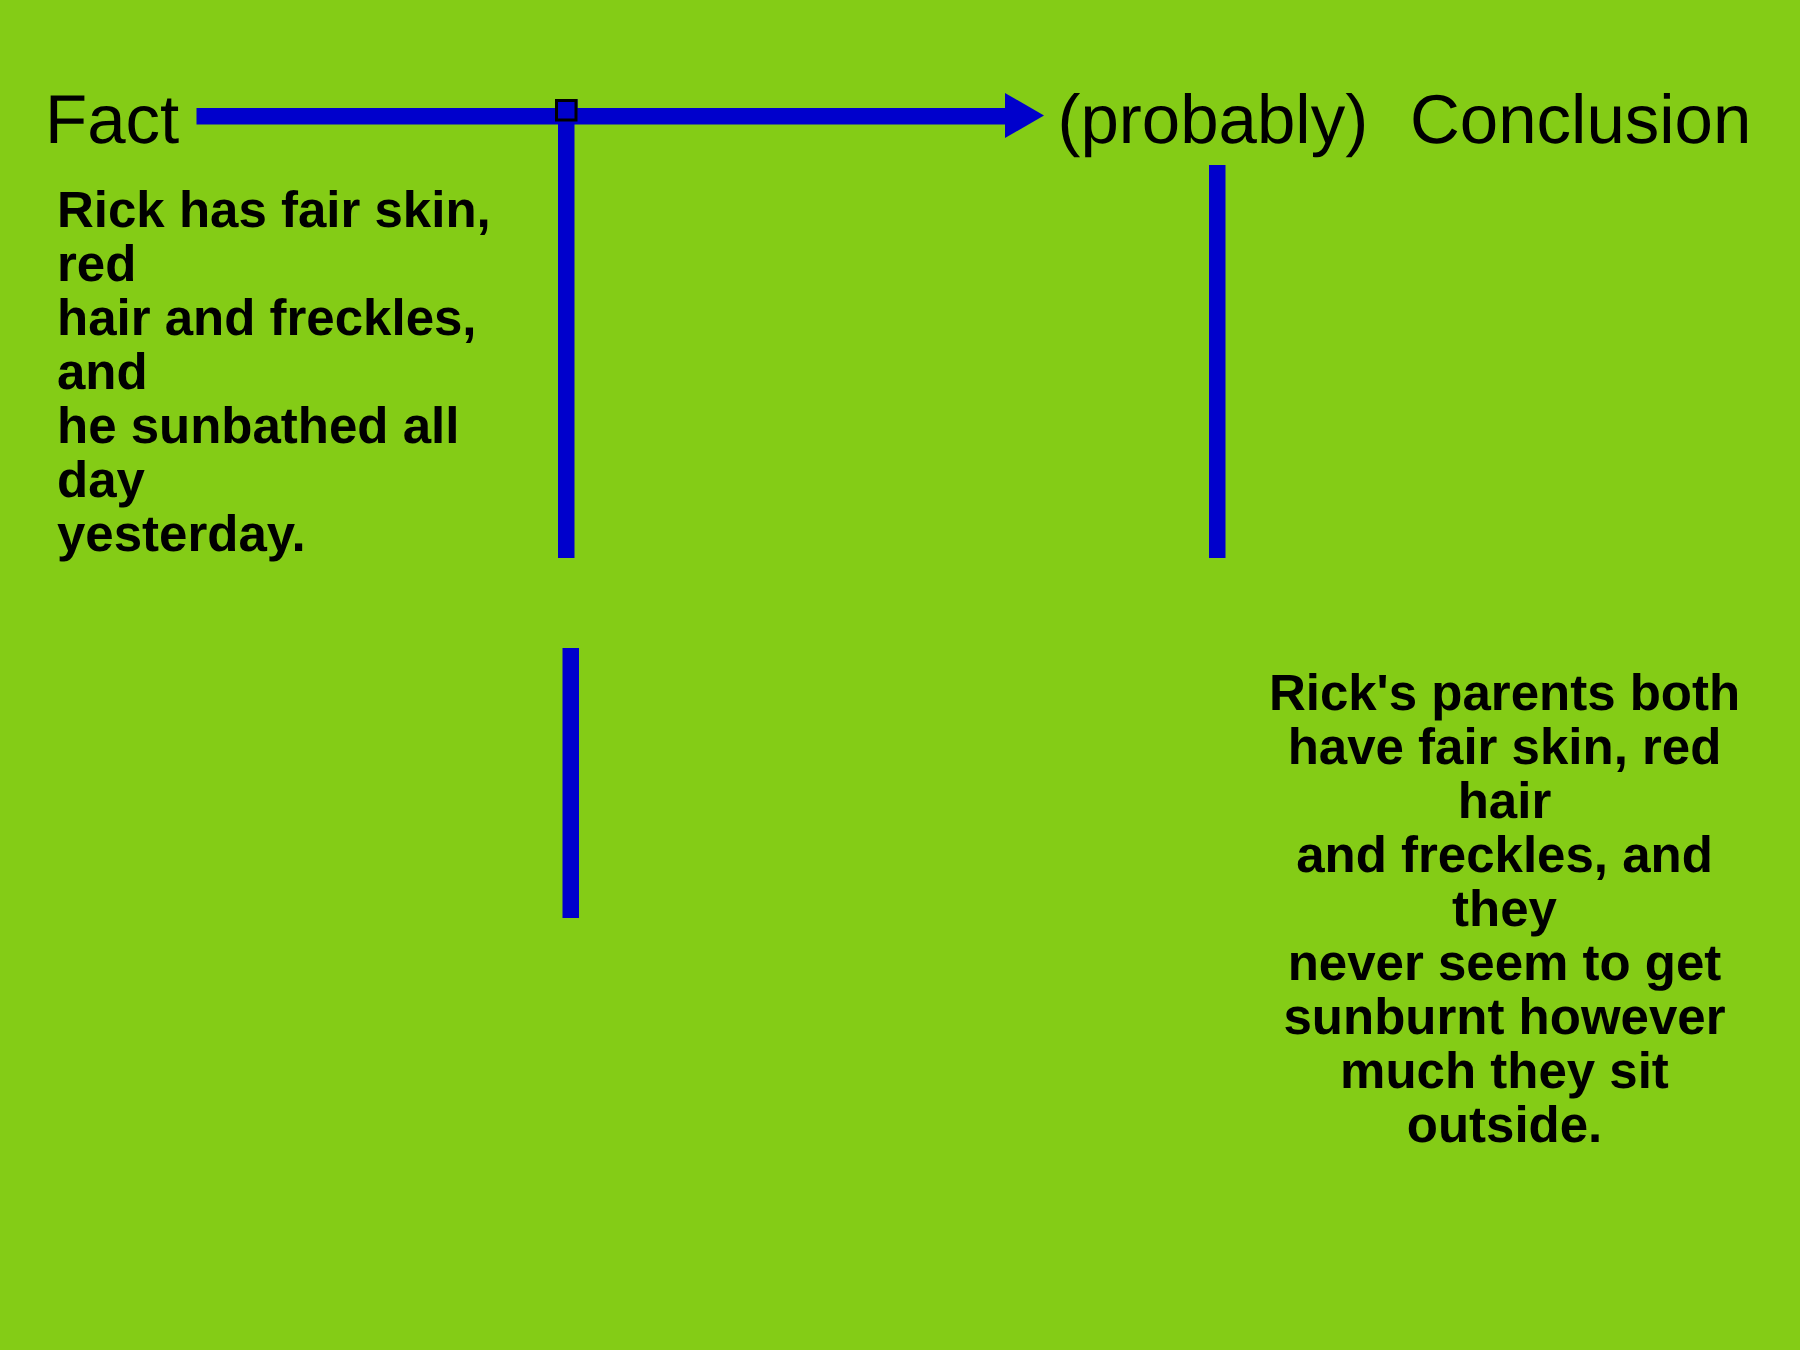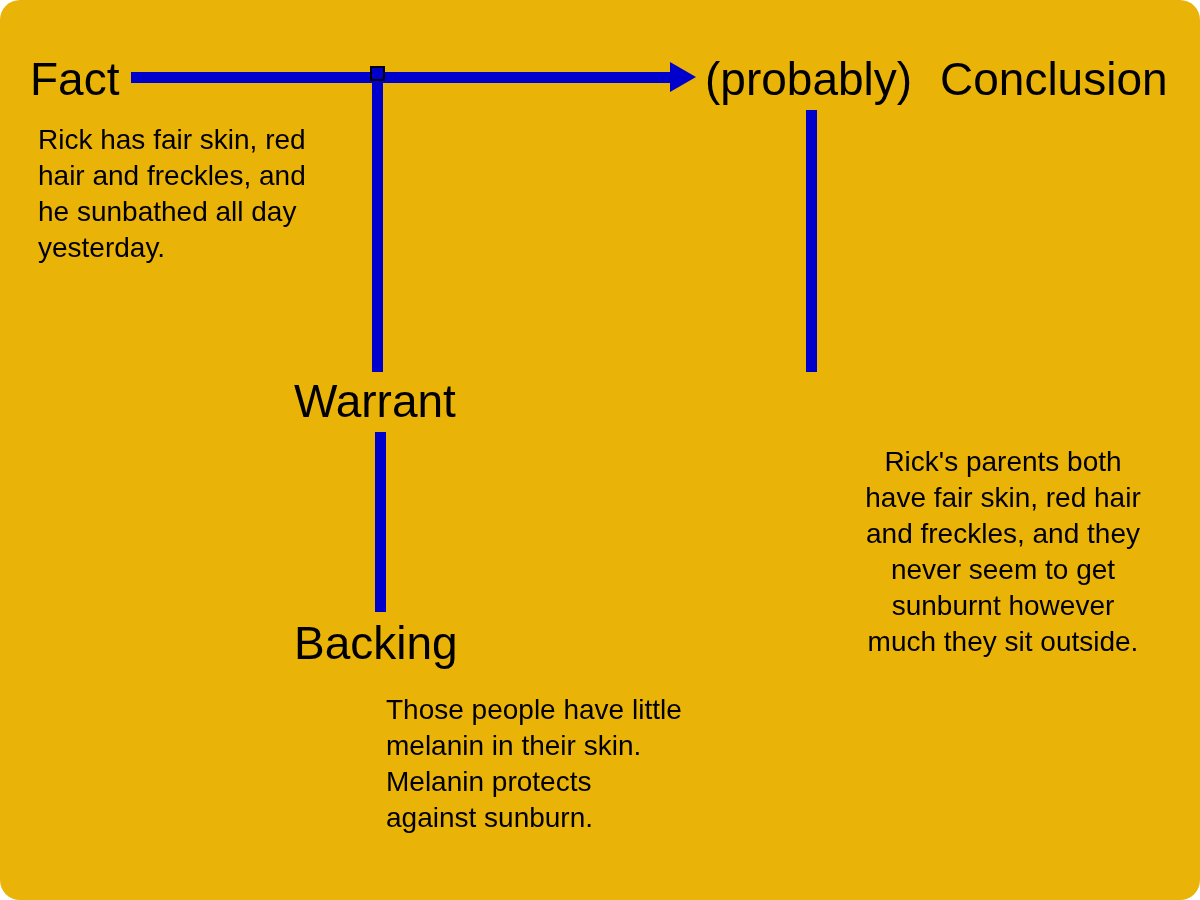--- a/index.html
+++ b/index.html
@@ -7,39 +7,38 @@
     padding: 0;
     background: #ffffff;
   }
   body {
     font-family: "Liberation Sans", sans-serif;
   }
   #canvas {
     position: relative;
     width: 1200px;
     height: 900px;
-    background: #eab308;
+    background: #84cc16;
     overflow: hidden;
-    border-radius: 20px;
   }
   .heading {
     position: absolute;
     font-size: 46px;
     line-height: 46px;
     color: #000000;
     white-space: pre;
     font-weight: normal;
     letter-spacing: 0px;
   }
   .body-text {
     position: absolute;
-    font-size: 28px;
+    font-size: 34px;
     line-height: 36px;
     color: #000000;
-    font-weight: normal;
+    font-weight: bold;
     white-space: pre-line;
   }
   .line-h {
     position: absolute;
     background: var(--accent);
     height: 11px;
   }
   .line-v {
     position: absolute;
     background: var(--accent);
@@ -87,29 +86,23 @@
   <div class="body-text" style="left:38px; top:122px; width:320px;">Rick has fair skin, red
 hair and freckles, and
 he sunbathed all day
 yesterday.</div>
 
   <div class="heading" style="left:940px; top:56px;">Conclusion</div>
 
   <div class="heading" style="left:705px; top:56px;">(probably)</div>
 
 
-  <div class="heading" style="left:294px; top:378px;">Warrant</div>
 
 
-  <div class="heading" style="left:294px; top:620px;">Backing</div>
 
-  <div class="body-text" style="left:386px; top:692px; width:340px;">Those people have little
-melanin in their skin.
-Melanin protects
-against sunburn.</div>
 
 
   <div class="body-text" style="left:838px; top:444px; width:330px;text-align:center;">Rick's parents both
 have fair skin, red hair
 and freckles, and they
 never seem to get
 sunburnt however
 much they sit outside.</div>
 
 </div>

